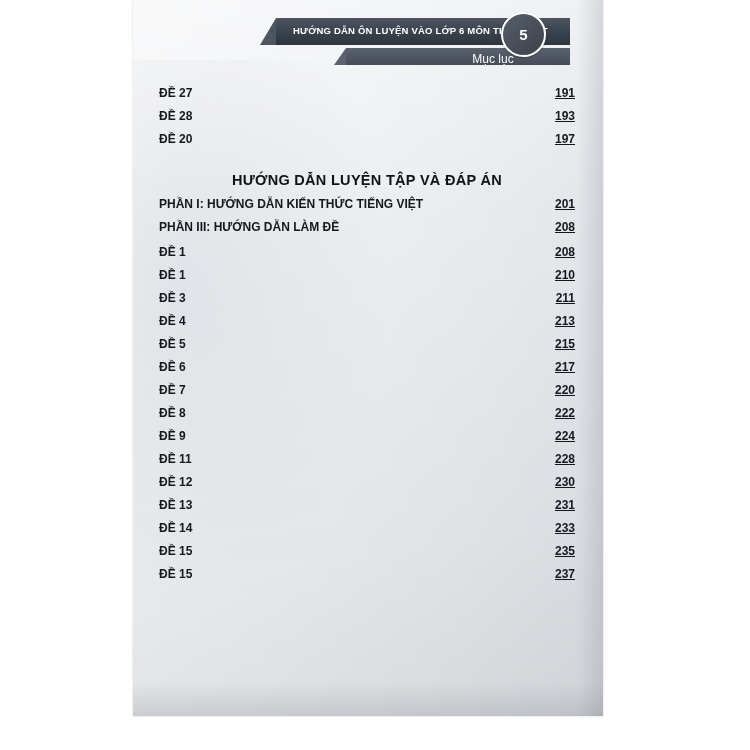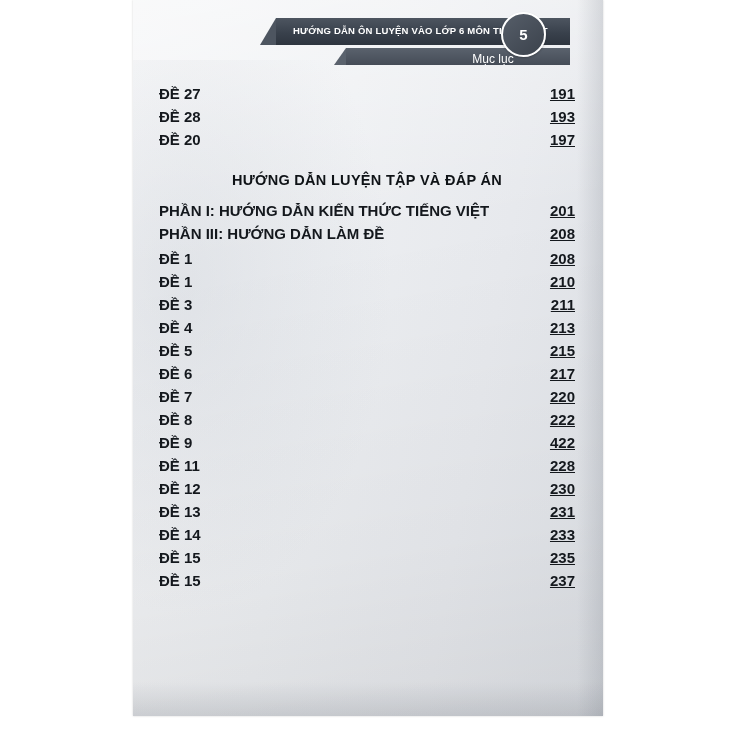--- a/index.html
+++ b/index.html
@@ -146,21 +146,21 @@
   .toc {
     position: absolute;
     left: 26px;
     top: 82px;
     width: 416px;
   }
   .row {
     position: relative;
     height: 23px;
     line-height: 23px;
-    font-size: 15px;
+    font-size: 12px;
     color: #14181d;
     white-space: nowrap;
     overflow: hidden;
     display: flex;
     align-items: baseline;
     justify-content: center;
   }
   .row .label {
     font-weight: bold;
     flex: 0 0 auto;
@@ -185,21 +185,21 @@
   .row .pg {
     flex: 0 0 auto;
     font-weight: bold;
     width: 30px;
     text-align: right;
     text-decoration: underline;
   }
 
   .section-title {
     margin-top: 18px;
-    margin-bottom: 8px;
+    margin-bottom: 2px;
     text-align: center;
     font-size: 14.5px;
     font-weight: bold;
     color: #0f1317;
     letter-spacing: 0.3px;
     height: 22px;
     line-height: 22px;
   }
   .gap-after-part { height: 2px; }
 </style>
@@ -289,21 +289,21 @@
       <span class="pg">220</span>
     </div>
     <div class="row">
       <span class="label">ĐỀ 8</span>
       <span class="dots"></span>
       <span class="pg">222</span>
     </div>
     <div class="row">
       <span class="label">ĐỀ 9</span>
       <span class="dots"></span>
-      <span class="pg">422</span>
+      <span class="pg">224</span>
     </div>
     <div class="row">
       <span class="label">ĐỀ 11</span>
       <span class="dots"></span>
       <span class="pg">228</span>
     </div>
     <div class="row">
       <span class="label">ĐỀ 12</span>
       <span class="dots"></span>
       <span class="pg">230</span>

